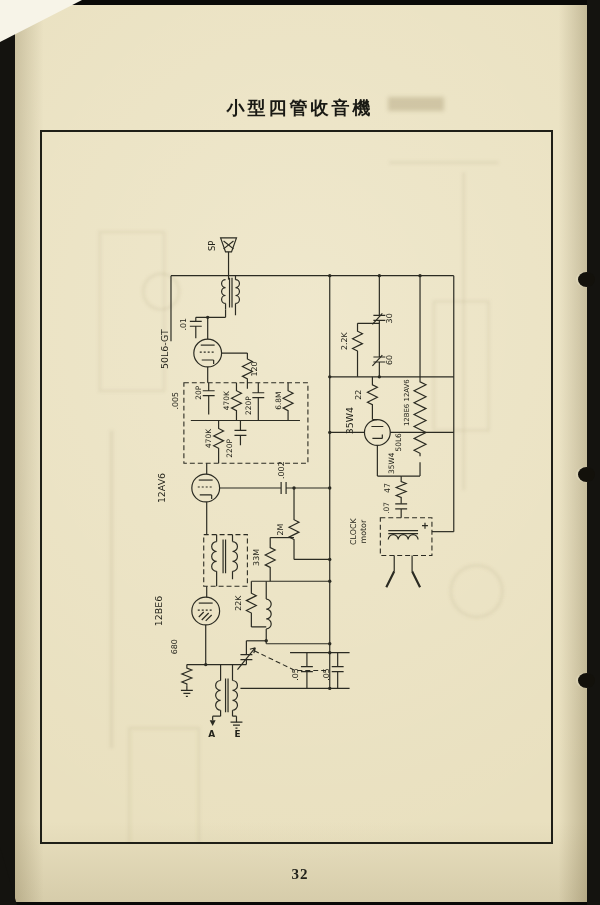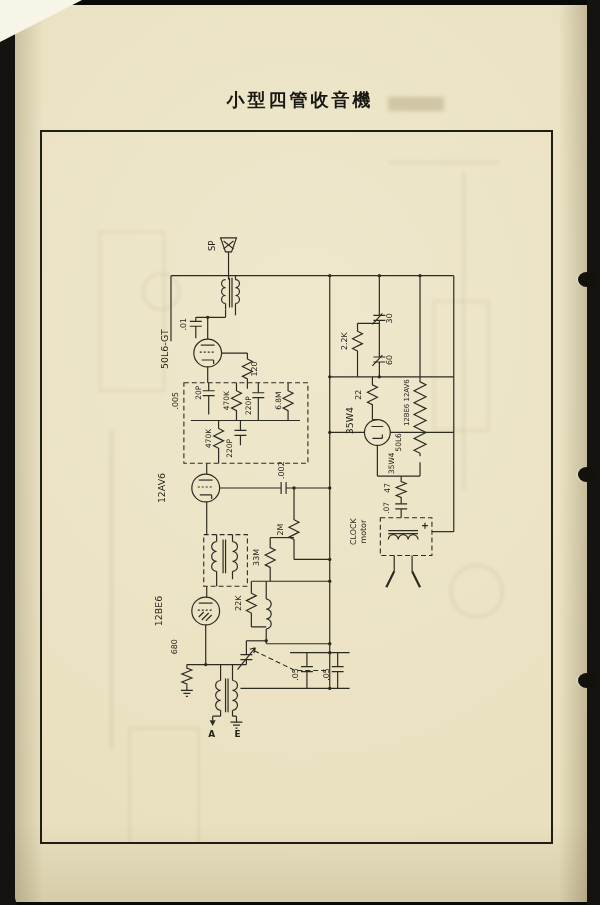--- a/index.html
+++ b/index.html
@@ -12,21 +12,21 @@
   .paper{position:absolute;left:15px;right:13px;top:5px;bottom:3px;
     background:
       radial-gradient(120% 90% at 50% 35%, rgba(255,252,240,.28), rgba(0,0,0,0) 70%),
       linear-gradient(90deg, rgba(100,85,45,.25), rgba(0,0,0,0) 5%, rgba(0,0,0,0) 95%, rgba(100,85,45,.30)),
       linear-gradient(0deg, rgba(100,85,45,.14), rgba(0,0,0,0) 9%),
       #e9e0bf;}
   .wedge{position:absolute;left:0;top:0;width:82px;height:42px;background:#f7f4e8;
     clip-path:polygon(0 0,100% 0,0 100%)}
   .corner-bl{position:absolute;left:0;bottom:0;width:17px;height:58px;background:#14130f;
     clip-path:polygon(0 0,0 100%,100% 100%)}
-  .title{position:absolute;top:88px;left:0;right:0;text-align:center;font-size:18px;
+  .title{position:absolute;top:96px;left:0;right:0;text-align:center;font-size:18px;
     font-weight:700;letter-spacing:3px;color:#191914}
   .ghost-title{position:absolute;left:388px;top:97px;width:56px;height:14px;
     background:rgba(148,133,92,.32);filter:blur(2px)}
   .frame{position:absolute;left:40px;top:130px;width:513px;height:714px;
     border:2.5px solid #1f1f17;box-sizing:border-box}
   .frame svg{display:block;width:100%;height:100%}
   svg .wire{stroke:#2b2b22;stroke-width:1.2;fill:none}
   svg .thick{stroke:#2b2b22;stroke-width:2.2;fill:none}
   svg .dash{stroke:#2b2b22;stroke-width:1.1;fill:none;stroke-dasharray:5 3}
   svg .dot{fill:#2b2b22;stroke:none}
@@ -277,17 +277,18 @@
         <circle class="dot" cx="290" cy="515" r="1.7"></circle>
           <circle class="dot" cx="290" cy="524" r="1.7"></circle>
         <circle class="dot" cx="290" cy="560" r="1.7"></circle>
           <circle class="dot" cx="167" cy="186" r="1.7"></circle>
         <circle class="dot" cx="165" cy="536" r="1.7"></circle>
           <circle class="dot" cx="226" cy="512" r="1.7"></circle>
       </g>
     </svg>
   </div>
 
+  <div class="pageno">32</div>
 
   <div class="hole hole-1"></div>
   <div class="hole hole-2"></div>
   <div class="hole hole-3"></div>
 </div>
 
 </body></html>

